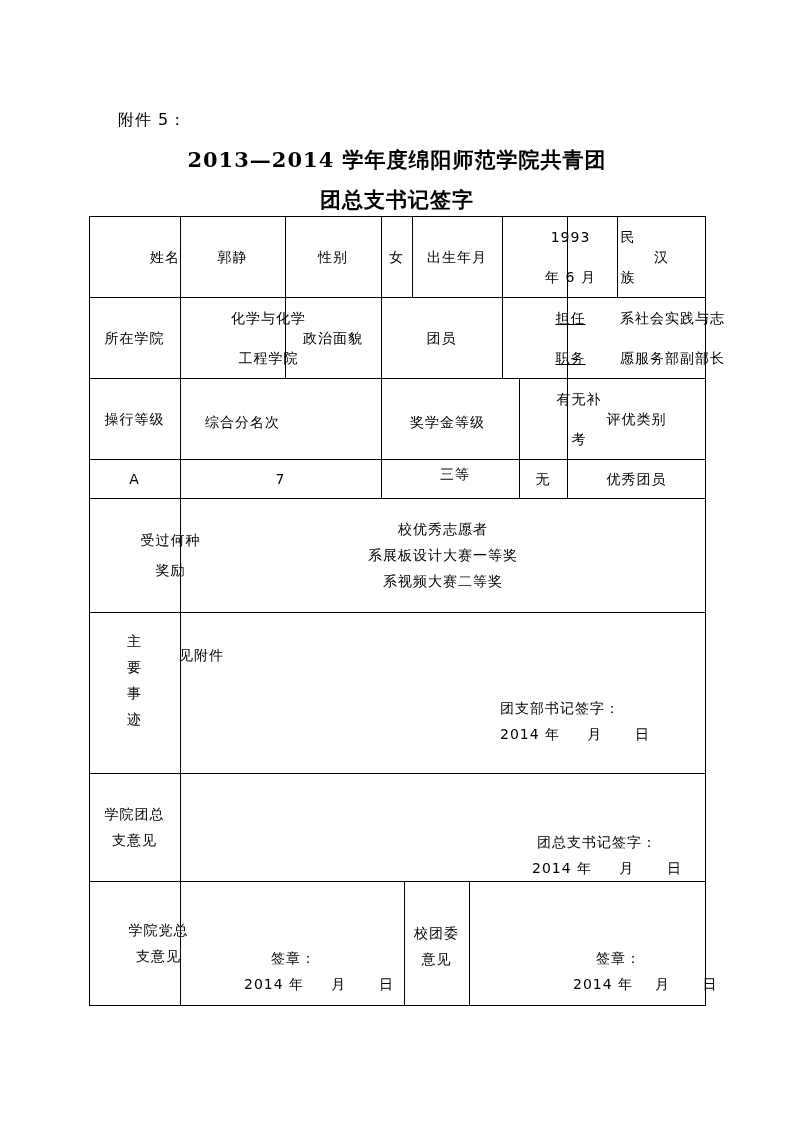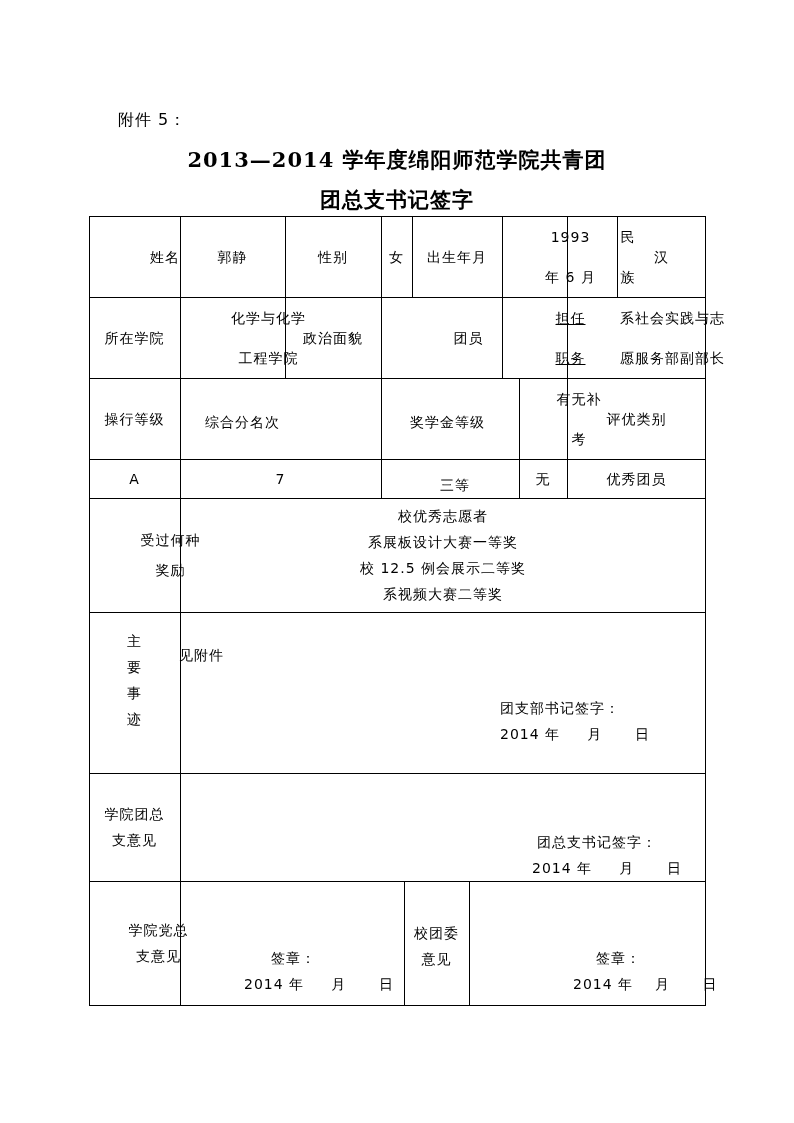--- a/index.html
+++ b/index.html
@@ -93,21 +93,21 @@
 <div class="cell" style="left:89px;top:297px;width:91px;height:81px;">
     <span>所在学院</span>
   </div>
 <div class="cell tall" style="left:180px;top:297px;width:105px;height:81px;">
   <span>化学与化学</span>
   <span>工程学院</span>
 </div>
 <div class="cell" style="left:285px;top:297px;width:96px;height:81px;">
     <span>政治面貌</span>
   </div>
-<div class="cell" style="left:381px;top:297px;width:121px;height:81px;padding-left:27px;">
+<div class="cell" style="left:381px;top:297px;width:121px;height:81px;">
     <span>团员</span>
   </div>
 <div class="cell tall" style="left:502px;top:297px;width:65px;height:81px;text-decoration:underline;">
   <span>担任</span>
   <span>职务</span>
 </div>
 <div class="cell tall" style="left:567px;top:297px;width:139px;height:81px;">
   <span>系社会实践与志</span>
   <span>愿服务部副部长</span>
 </div>
@@ -124,36 +124,35 @@
 <div class="cell" style="left:567px;top:378px;width:139px;height:81px;">
     <span>评优类别</span>
   </div>
 
 <div class="cell" style="left:89px;top:459px;width:91px;height:39px;">
     <span>A</span>
   </div>
 <div class="cell" style="left:180px;top:459px;width:201px;height:39px;">
     <span>7</span>
   </div>
-<div class="txt" style="left:440px;top:477px;font-family:Liberation Serif, serif;">三等</div>
+<div class="txt" style="left:440px;top:466px;font-family:Liberation Serif, serif;">三等</div>
 <div class="cell" style="left:519px;top:459px;width:48px;height:39px;">
     <span>无</span>
   </div>
 <div class="cell" style="left:567px;top:459px;width:139px;height:39px;">
     <span>优秀团员</span>
   </div>
 
 <div class="cell tall" style="left:89px;top:498px;width:91px;height:114px;line-height:30px;">
   <span>受过何种</span>
   <span>奖励</span>
 </div>
 <div class="cell awards" style="left:180px;top:498px;width:526px;height:114px;align-items:center;">
   <span>校优秀志愿者</span>
   <span>系展板设计大赛一等奖</span>
-  <span>校 12.5 例会展示二等奖</span>
   <span>系视频大赛二等奖</span>
 </div>
 
 <div class="cell" style="left:89px;top:625px;width:91px;height:110px;line-height:26px;">
   <span>主</span>
   <span>要</span>
   <span>事</span>
   <span>迹</span>
 </div>
 <div class="txt" style="left:179px;top:647px;">见附件</div>

